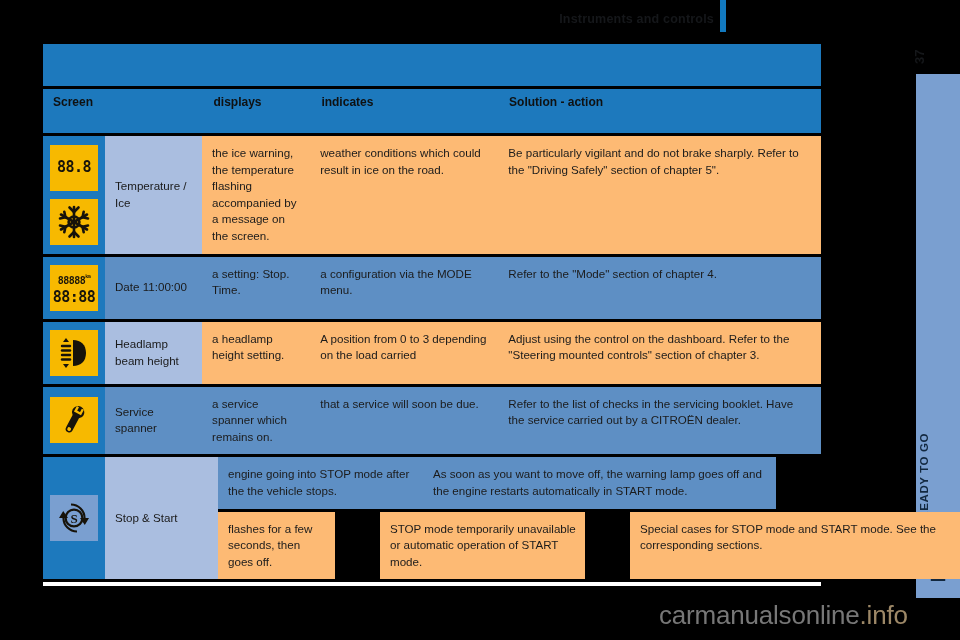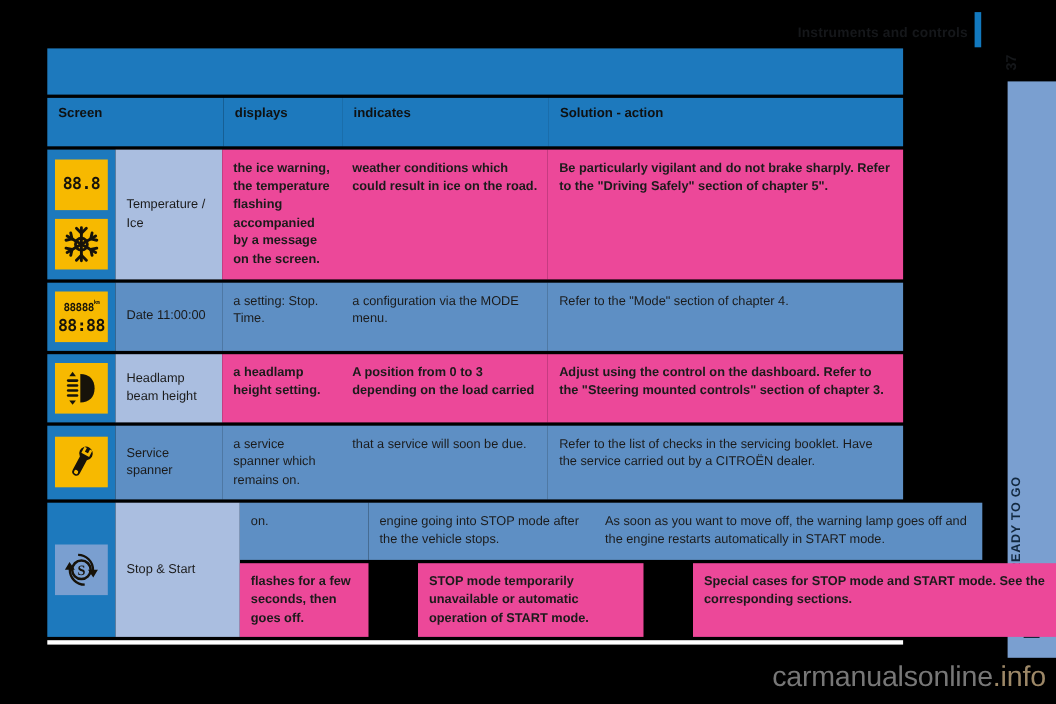--- a/index.html
+++ b/index.html
@@ -12,22 +12,22 @@
     height: 640px;
     position: relative;
     overflow: hidden;
     font-family: "Liberation Sans", sans-serif;
     color: #1a1a1a;
   }
 
   
   #page-header {
     position: absolute;
-    left: 0; top: 11px;
-    width: 892px;
+    left: 0; top: 0;
+    width: 726px;
     height: 40px;
   }
   #header-title {
     position: absolute;
     right: 12px;
     top: 12px;
     font-size: 12.5px;
     font-weight: bold;
     color: #15171a;
     letter-spacing: .2px;
@@ -144,21 +144,21 @@
     color: #0f1112;
     padding-top: 5px;
     padding-bottom: 22px;
   }
   #header-row .c-screen {
     display: block;
     padding: 5px 9px 5px 10px;
   }
 
   
-  .tone-light .t-cell { background: #ec4899; font-weight: bold; }
+  .tone-light .t-cell { background: #fdba74; }
   .tone-dark  .t-cell { background: #5e8fc4; }
 
   
   .icon-pane {
     width: 62px;
     flex: 0 0 62px;
     background: #1d79bd;
     display: flex;
     flex-direction: column;
     align-items: center;
@@ -218,21 +218,21 @@
   
   #table-bottom-rule {
     height: 4px;
     background: #ffffff;
     margin-top: 1px;
   }
 
   
   #watermark {
     position: absolute;
-    left: 702px;
+    left: 659px;
     top: 600px;
     font-size: 26px;
     color: #8c8c8c;
     opacity: .85;
     letter-spacing: -0.2px;
     white-space: nowrap;
   }
   #watermark .wm-tld { color: #b9a07a; }
 </style>
 </head>
@@ -375,21 +375,20 @@
                      A14.6 14.6 0 0 0 18 32.6 Z" fill="#17130a" transform="translate(3,0)"></path>
             <circle cx="18" cy="18" r="8.4" fill="none" stroke="#17130a" stroke-width="2.3"></circle>
             <text x="18" y="23" text-anchor="middle" font-family="Liberation Serif, serif" font-size="13" font-weight="bold" fill="#17130a">S</text>
           </svg>
         </div>
       </div>
       <div class="label-pane">Stop &amp; Start</div>
     </div>
     <div class="merged-right">
       <div class="t-row tone-dark">
-        <div class="t-cell c-displays">on.</div>
         <div class="t-cell c-indicates">engine going into STOP mode after the the vehicle stops.</div>
         <div class="t-cell c-solution">As soon as you want to move off, the warning lamp goes off and the engine restarts automatically in START mode.</div>
       </div>
       <div class="t-row tone-light">
         <div class="t-cell c-displays">flashes for a few seconds, then goes off.</div>
         <div class="t-cell c-indicates">STOP mode temporarily unavailable or automatic operation of START mode.</div>
         <div class="t-cell c-solution">Special cases for STOP mode and START mode. See the corresponding sections.</div>
       </div>
     </div>
   </div>

